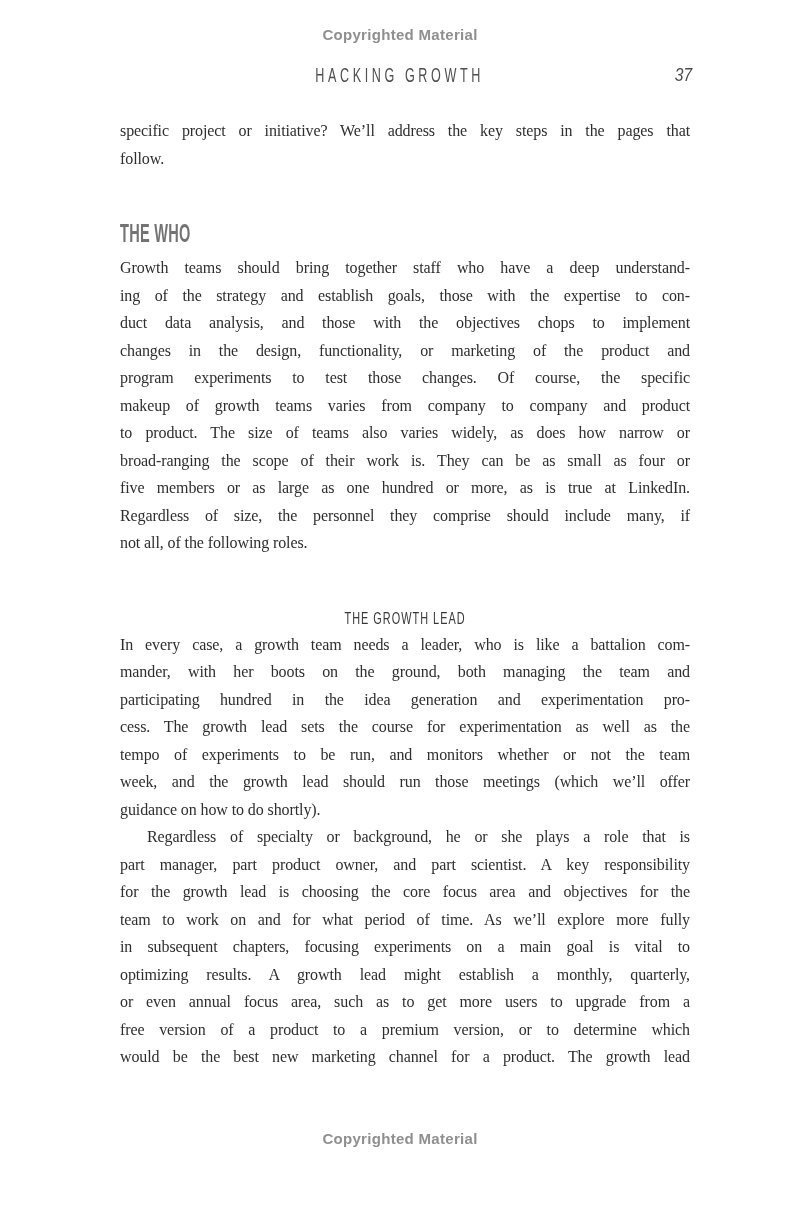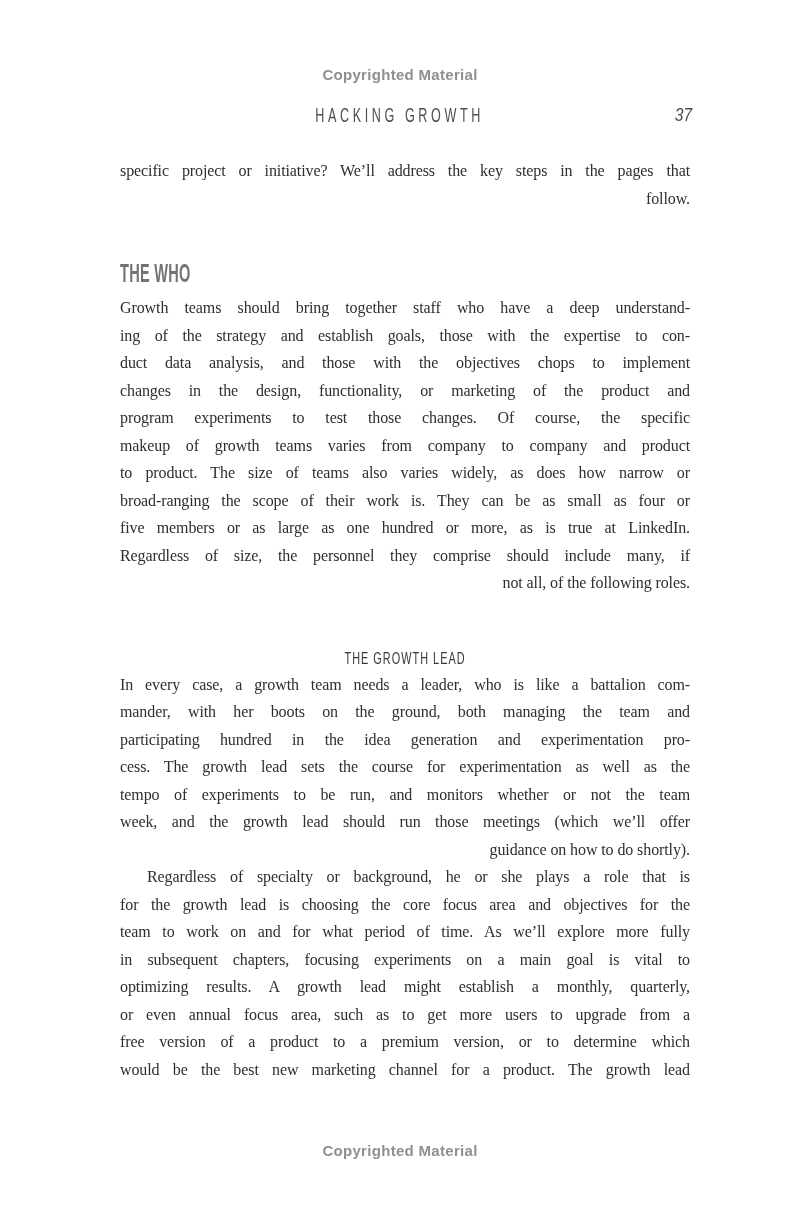--- a/index.html
+++ b/index.html
@@ -12,21 +12,20 @@
     height: 1205px;
     overflow: hidden;
     font-family: "Liberation Serif", serif;
     color: #2e2e2e;
   }
   .page {
     position: relative;
     width: 800px;
     height: 911px;
     background: #ffffff;
-    margin-top: 40px;
   }
 
   
   .notice {
     text-align: center;
     font-family: "Liberation Sans", sans-serif;
     font-weight: bold;
     font-size: 15px;
     line-height: 16px;
     color: #8f8f8f;
@@ -68,21 +67,21 @@
 
   
   .body-text {
     margin-top: 30px;
     padding: 0 110px 0 120px; 
   }
   .line {
     font-size: 16px;
     line-height: 27.5px;
     letter-spacing: -0.1px;
-    text-align: right;
+    text-align: left;
     color: #2e2e2e;
   }
   .line.j {
     text-align: justify;
     text-align-last: justify;
   }
   .line.indent { text-indent: 27px; }
 
   
   .section-heading {
@@ -161,20 +160,21 @@
         <div class="line j">mander, with her boots on the ground, both managing the team and</div>
         <div class="line j">participating hundred in the idea generation and experimentation pro-</div>
         <div class="line j">cess. The growth lead sets the course for experimentation as well as the</div>
         <div class="line j">tempo of experiments to be run, and monitors whether or not the team</div>
         <div class="line j">week, and the growth lead should run those meetings (which we’ll offer</div>
         <div class="line">guidance on how to do shortly).</div>
       </div>
 
     <div class="para">
         <div class="line j indent">Regardless of specialty or background, he or she plays a role that is</div>
+        <div class="line j">part manager, part product owner, and part scientist. A key responsibility</div>
         <div class="line j">for the growth lead is choosing the core focus area and objectives for the</div>
         <div class="line j">team to work on and for what period of time. As we’ll explore more fully</div>
         <div class="line j">in subsequent chapters, focusing experiments on a main goal is vital to</div>
         <div class="line j">optimizing results. A growth lead might establish a monthly, quarterly,</div>
         <div class="line j">or even annual focus area, such as to get more users to upgrade from a</div>
         <div class="line j">free version of a product to a premium version, or to determine which</div>
         <div class="line j">would be the best new marketing channel for a product. The growth lead</div>
       </div>
 
   </div>

